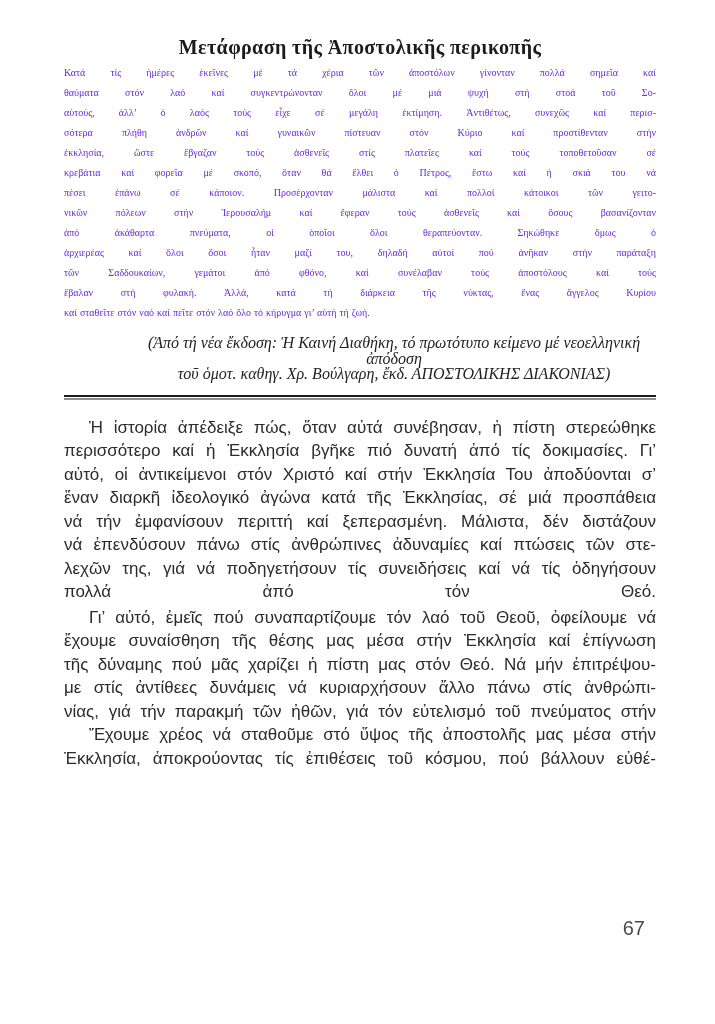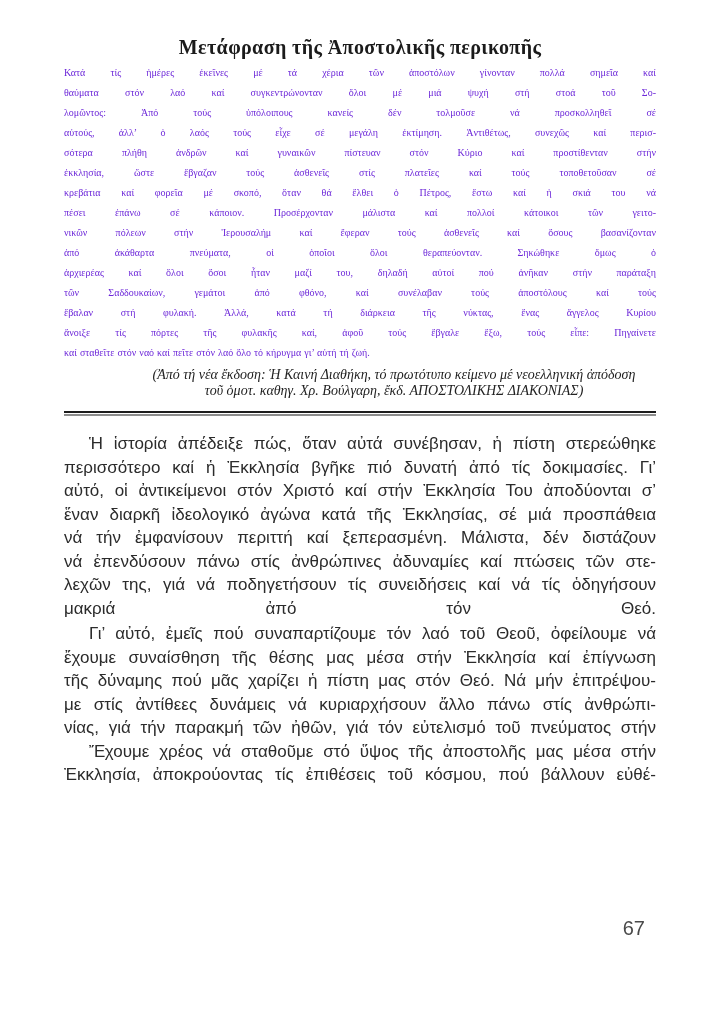--- a/index.html
+++ b/index.html
@@ -36,26 +36,26 @@
   .scripture .line {
     line-height: 20px;
     text-align: justify;
     text-align-last: justify;
     word-spacing: 0.5px;
   }
   .line.line-last {
     text-align-last: left;
   }
   .attribution {
-    margin-top: 4px;
+    margin-top: 12px;
     margin-left: auto;
     width: 524px;
     font-family: "Liberation Serif", "DejaVu Serif", serif;
     font-style: italic;
-    font-size: 14px;
+    font-size: 16px;
     color: #222222;
   }
   .attribution .line {
     line-height: 15.5px;
     text-align: center;
     text-align-last: center;
   }
   .section-divider {
     margin-top: 13px;
     height: 1px;
@@ -101,53 +101,51 @@
 <body>
 
 <div class="page">
   <div class="column">
 
     <div class="doc-title">Μετάφραση τῆς Ἀποστολικῆς περικοπῆς</div>
 
     <div class="scripture">
         <div class="line">Κατά τίς ἡμέρες ἐκεῖνες μέ τά χέρια τῶν ἀποστόλων γίνονταν πολλά σημεῖα καί</div>
         <div class="line">θαύματα στόν λαό καί συγκεντρώνονταν ὅλοι μέ μιά ψυχή στή στοά τοῦ Σο-</div>
-        <div class="line">λομῶντος: Ἀπό τούς ὑπόλοιπους κανείς δέν τολμοῦσε νά προσκολληθεῖ σέ</div>
         <div class="line">αὐτούς, ἀλλ’ ὁ λαός τούς εἶχε σέ μεγάλη ἐκτίμηση. Ἀντιθέτως, συνεχῶς καί περισ-</div>
         <div class="line">σότερα πλήθη ἀνδρῶν καί γυναικῶν πίστευαν στόν Κύριο καί προστίθενταν στήν</div>
         <div class="line">ἐκκλησία, ὥστε ἔβγαζαν τούς ἀσθενεῖς στίς πλατεῖες καί τούς τοποθετοῦσαν σέ</div>
         <div class="line">κρεβάτια καί φορεῖα μέ σκοπό, ὅταν θά ἔλθει ὁ Πέτρος, ἔστω καί ἡ σκιά του νά</div>
         <div class="line">πέσει ἐπάνω σέ κάποιον. Προσέρχονταν μάλιστα καί πολλοί κάτοικοι τῶν γειτο-</div>
         <div class="line">νικῶν πόλεων στήν Ἰερουσαλήμ καί ἔφεραν τούς ἀσθενεῖς καί ὅσους βασανίζονταν</div>
         <div class="line">ἀπό ἀκάθαρτα πνεύματα, οἱ ὁποῖοι ὅλοι θεραπεύονταν. Σηκώθηκε ὅμως ὁ</div>
         <div class="line">ἀρχιερέας καί ὅλοι ὅσοι ἦταν μαζί του, δηλαδή αὐτοί πού ἀνῆκαν στήν παράταξη</div>
         <div class="line">τῶν Σαδδουκαίων, γεμάτοι ἀπό φθόνο, καί συνέλαβαν τούς ἀποστόλους καί τούς</div>
         <div class="line">ἔβαλαν στή φυλακή. Ἀλλά, κατά τή διάρκεια τῆς νύκτας, ἕνας ἄγγελος Κυρίου</div>
-        <div class="line">ἄνοιξε τίς πόρτες τῆς φυλακῆς καί, ἀφοῦ τούς ἔβγαλε ἔξω, τούς εἶπε: Πηγαίνετε</div>
         <div class="line line-last">καί σταθεῖτε στόν ναό καί πεῖτε στόν λαό ὅλο τό κήρυγμα γι’ αὐτή τή ζωή.</div>
       </div>
 
     <div class="attribution">
         <div class="line">(Ἀπό τή νέα ἔκδοση: Ἡ Καινή Διαθήκη, τό πρωτότυπο κείμενο μέ νεοελληνική ἀπόδοση</div>
         <div class="line">τοῦ ὁμοτ. καθηγ. Χρ. Βούλγαρη, ἔκδ. ΑΠΟΣΤΟΛΙΚΗΣ ΔΙΑΚΟΝΙΑΣ)</div>
       </div>
 
     <div class="section-divider"></div>
 
     <div class="commentary">
 
       <div class="para para-1">
           <div class="line">Ἡ ἱστορία ἀπέδειξε πώς, ὅταν αὐτά συνέβησαν, ἡ πίστη στερεώθηκε</div>
           <div class="line">περισσότερο καί ἡ Ἐκκλησία βγῆκε πιό δυνατή ἀπό τίς δοκιμασίες. Γι’</div>
           <div class="line">αὐτό, οἱ ἀντικείμενοι στόν Χριστό καί στήν Ἐκκλησία Του ἀποδύονται σ’</div>
           <div class="line">ἕναν διαρκῆ ἰδεολογικό ἀγώνα κατά τῆς Ἐκκλησίας, σέ μιά προσπάθεια</div>
           <div class="line">νά τήν ἐμφανίσουν περιττή καί ξεπερασμένη. Μάλιστα, δέν διστάζουν</div>
           <div class="line">νά ἐπενδύσουν πάνω στίς ἀνθρώπινες ἀδυναμίες καί πτώσεις τῶν στε-</div>
           <div class="line">λεχῶν της, γιά νά ποδηγετήσουν τίς συνειδήσεις καί νά τίς ὁδηγήσουν</div>
-          <div class="line line-last">μακριά ἀπό τόν Θεό.</div>
+          <div class="line line-last">πολλά ἀπό τόν Θεό.</div>
         </div>
 
 
       <div class="para para-2">
           <div class="line">Γι’ αὐτό, ἐμεῖς πού συναπαρτίζουμε τόν λαό τοῦ Θεοῦ, ὀφείλουμε νά</div>
           <div class="line">ἔχουμε συναίσθηση τῆς θέσης μας μέσα στήν Ἐκκλησία καί ἐπίγνωση</div>
           <div class="line">τῆς δύναμης πού μᾶς χαρίζει ἡ πίστη μας στόν Θεό. Νά μήν ἐπιτρέψου-</div>
           <div class="line">με στίς ἀντίθεες δυνάμεις νά κυριαρχήσουν ἄλλο πάνω στίς ἀνθρώπι-</div>
           <div class="line">νίας, γιά τήν παρακμή τῶν ἠθῶν, γιά τόν εὐτελισμό τοῦ πνεύματος στήν</div>
         </div>

